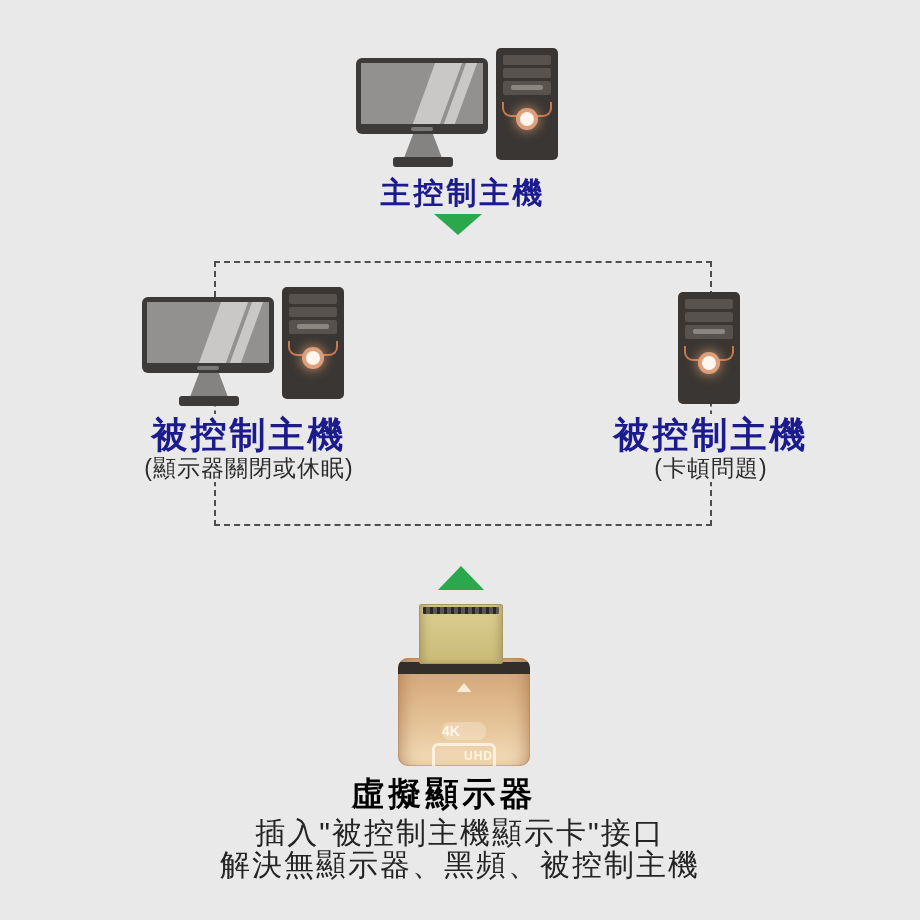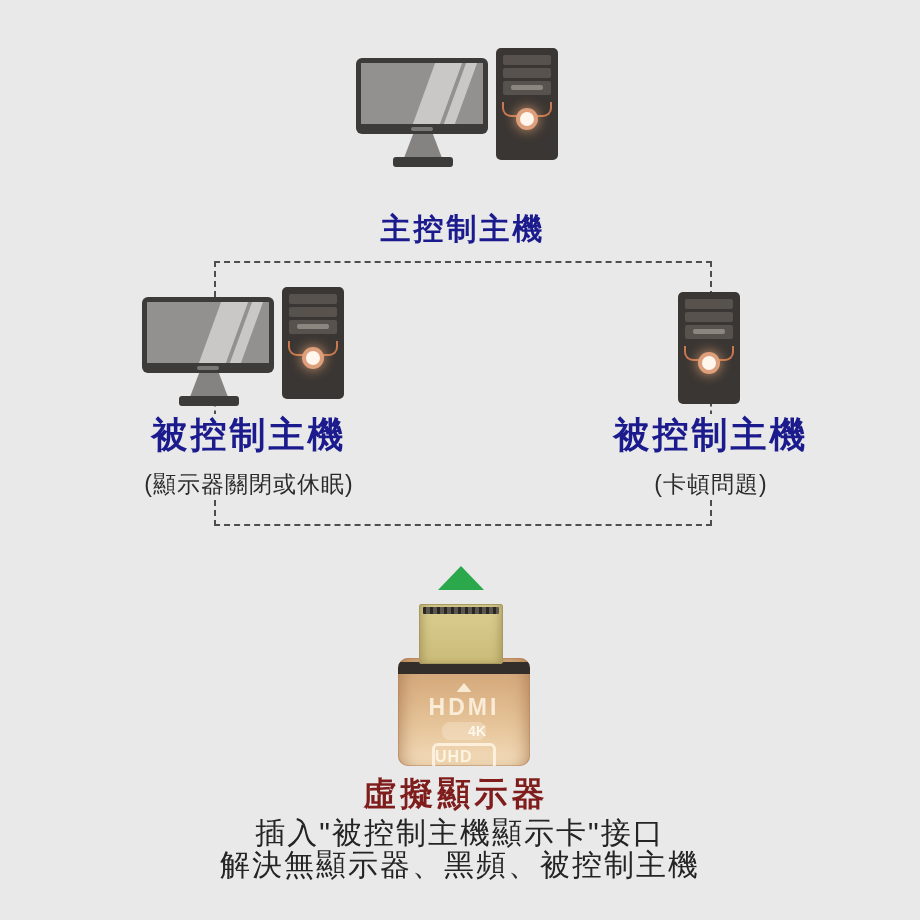--- a/index.html
+++ b/index.html
@@ -49,23 +49,23 @@
     box-sizing:border-box;}
   .power{position:absolute;left:50%;top:64px;transform:translateX(-50%);
     width:14px;height:14px;background:#fff6ee;border-radius:50%;
     box-shadow:0 0 0 4px #dd9f7c,0 0 12px 5px rgba(233,166,118,.7);}
 
   
   .host-label-box{position:absolute;width:330px;text-align:center;
     background:#e9e9e9;z-index:3;line-height:1.15;}
   .host-label{font-size:36px;font-weight:bold;color:#1b1b8e;letter-spacing:3px;}
   .host-sublabel{font-size:23px;font-weight:normal;color:#2b2b2b;
-    letter-spacing:1px;margin-top:16px;}
+    letter-spacing:1px;margin-top:0;}
   .top-label-box{left:298px;top:176px;}
-  .top-label-box .host-label{font-size:30px;margin-top:36px;}
+  .top-label-box .host-label{font-size:30px;}
   .left-label-box{left:84px;top:414px;}
   .right-label-box{left:546px;top:414px;}
 
   
   .arrow{position:absolute;background:#2aa84b;z-index:2;
     filter:drop-shadow(0 0 1px #9bd6aa);}
   .arrow-down{left:434px;top:214px;width:48px;height:21px;
     clip-path:polygon(0 0,100% 0,50% 100%);}
   .arrow-up{left:438px;top:566px;width:46px;height:24px;
     clip-path:polygon(50% 0,100% 100%,0 100%);}
@@ -87,31 +87,31 @@
                inset 12px 0 16px -9px rgba(150,100,60,.6),
                inset -12px 0 16px -9px rgba(150,100,60,.6);z-index:2;}
   .socket-band{position:absolute;left:0;right:0;top:4px;height:12px;background:#332e29;}
   .mark{position:absolute;left:0;right:0;text-align:center;
     color:rgba(255,246,230,.82);}
   .mark-tri{position:absolute;left:50%;top:25px;transform:translateX(-50%);
     width:15px;height:9px;background:rgba(255,246,230,.82);
     clip-path:polygon(50% 0,100% 100%,0 100%);}
   .mark-hdmi{top:36px;font-size:23px;font-weight:bold;letter-spacing:3px;}
   .mark-4k{position:absolute;left:50%;top:64px;transform:translateX(-50%);
-    width:44px;height:18px;line-height:18px;text-align:right;
+    width:44px;height:18px;line-height:18px;text-align:left;
     background:rgba(255,246,230,.30);border-radius:8px;
     color:rgba(255,250,240,.92);font-size:14px;font-weight:bold;}
   .mark-uhd{position:absolute;left:50%;top:85px;transform:translateX(-50%);
-    width:58px;height:21px;line-height:21px;text-align:left;
+    width:58px;height:21px;line-height:21px;text-align:right;
     border:3px solid rgba(255,246,230,.85);border-radius:6px;
-    color:rgba(255,246,230,.92);font-size:16px;font-weight:bold;letter-spacing:1px;}
-
-  
-  .adapter-label{position:absolute;left:16px;width:880px;top:772px;
-    text-align:center;font-size:33px;font-weight:bold;color:#7f1d1d;
+    color:rgba(255,246,230,.92);font-size:12px;font-weight:bold;letter-spacing:1px;}
+
+  
+  .adapter-label{position:absolute;left:4px;width:880px;top:772px;
+    text-align:center;font-size:33px;font-weight:bold;color:#000000;
     letter-spacing:4px;z-index:3;}
   .caption{position:absolute;left:0;width:920px;text-align:center;
     font-size:30px;color:#242424;letter-spacing:2px;z-index:3;}
   .caption.l1{top:813px;}
   .caption.l2{top:845px;}
 </style>
 </head>
 <body>
 
 <div class="stage">
@@ -188,21 +188,20 @@
 
   <div class="arrow arrow-up"></div>
 
   <div class="plug">
     <div class="connector">
       <div class="pins"></div>
     </div>
     <div class="plug-body">
       <div class="socket-band"></div>
       <div class="mark-tri"></div>
-      <div class="mark mark-hdmi">HDMI</div>
       <div class="mark-4k">4K</div>
       <div class="mark-uhd">UHD</div>
     </div>
   </div>
 
   <div class="adapter-label">虛擬顯示器</div>
 
   <div class="caption l1">插入"被控制主機顯示卡"接口</div>
   <div class="caption l2">解決無顯示器、黑頻、被控制主機</div>
 

